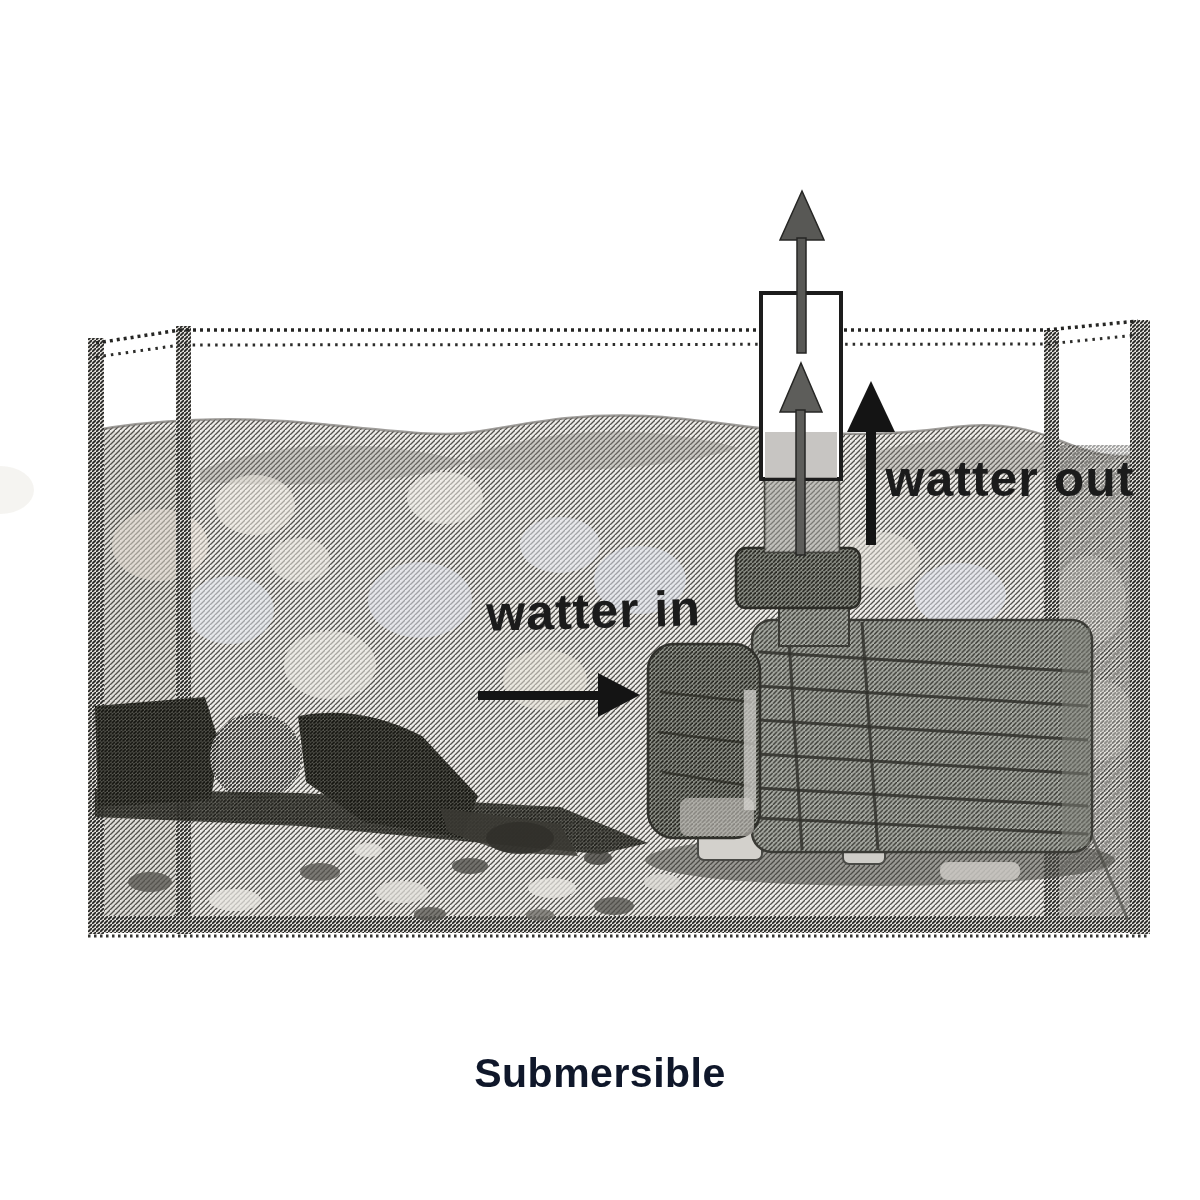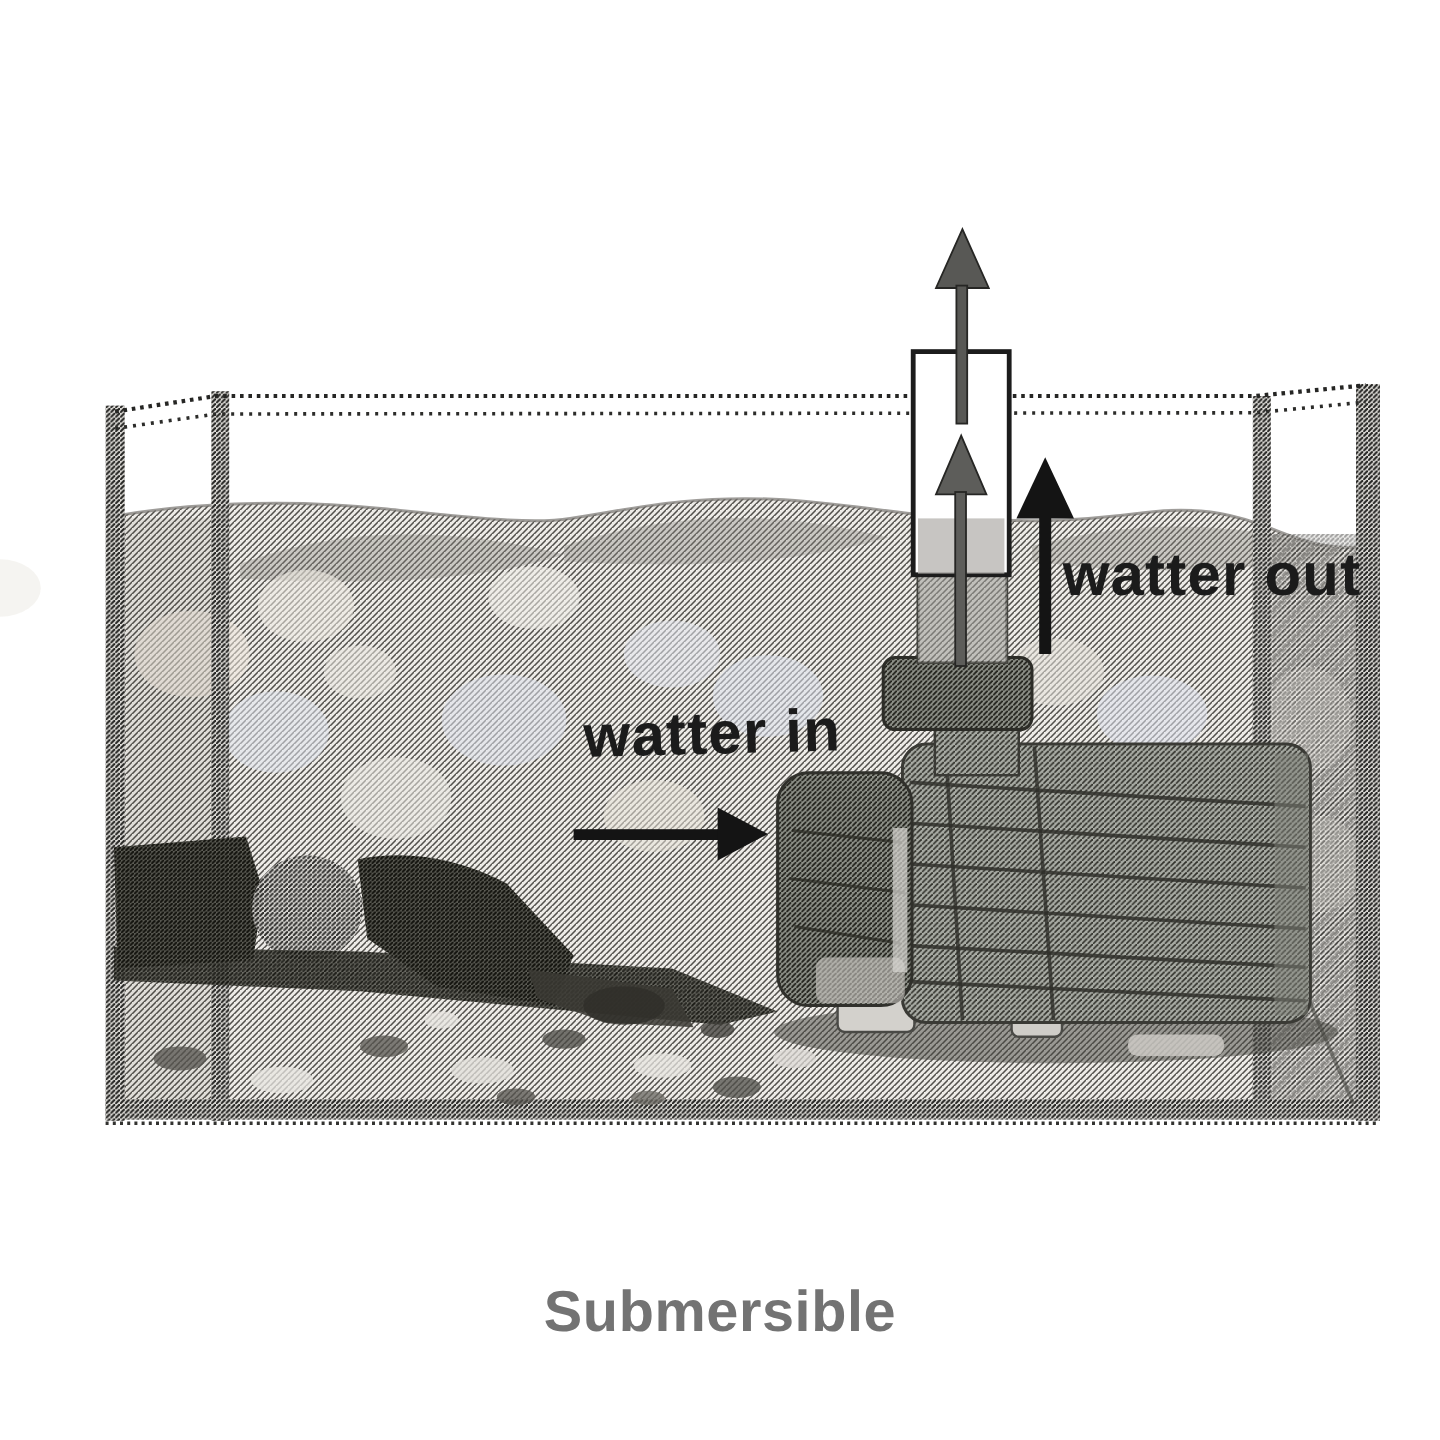--- a/index.html
+++ b/index.html
@@ -16,24 +16,23 @@
     font-weight:700;
     font-size:50px;
     fill:#1b1b1b;
     letter-spacing:1px;
   }
   .caption{
     position:absolute;
     left:0;top:1050px;width:1200px;
     text-align:center;
     font-weight:700;
-    font-size:48px;
-    color:#737373;
+    font-size:41px;
+    color:#0f172a;
     letter-spacing:0.5px;
-    margin-top:16px;
   }
 </style>
 </head>
 <body>
 
 <div class="page">
 
 <svg class="diagram-svg" width="1200" height="1040" viewBox="0 0 1200 1040">
   <defs>
 

